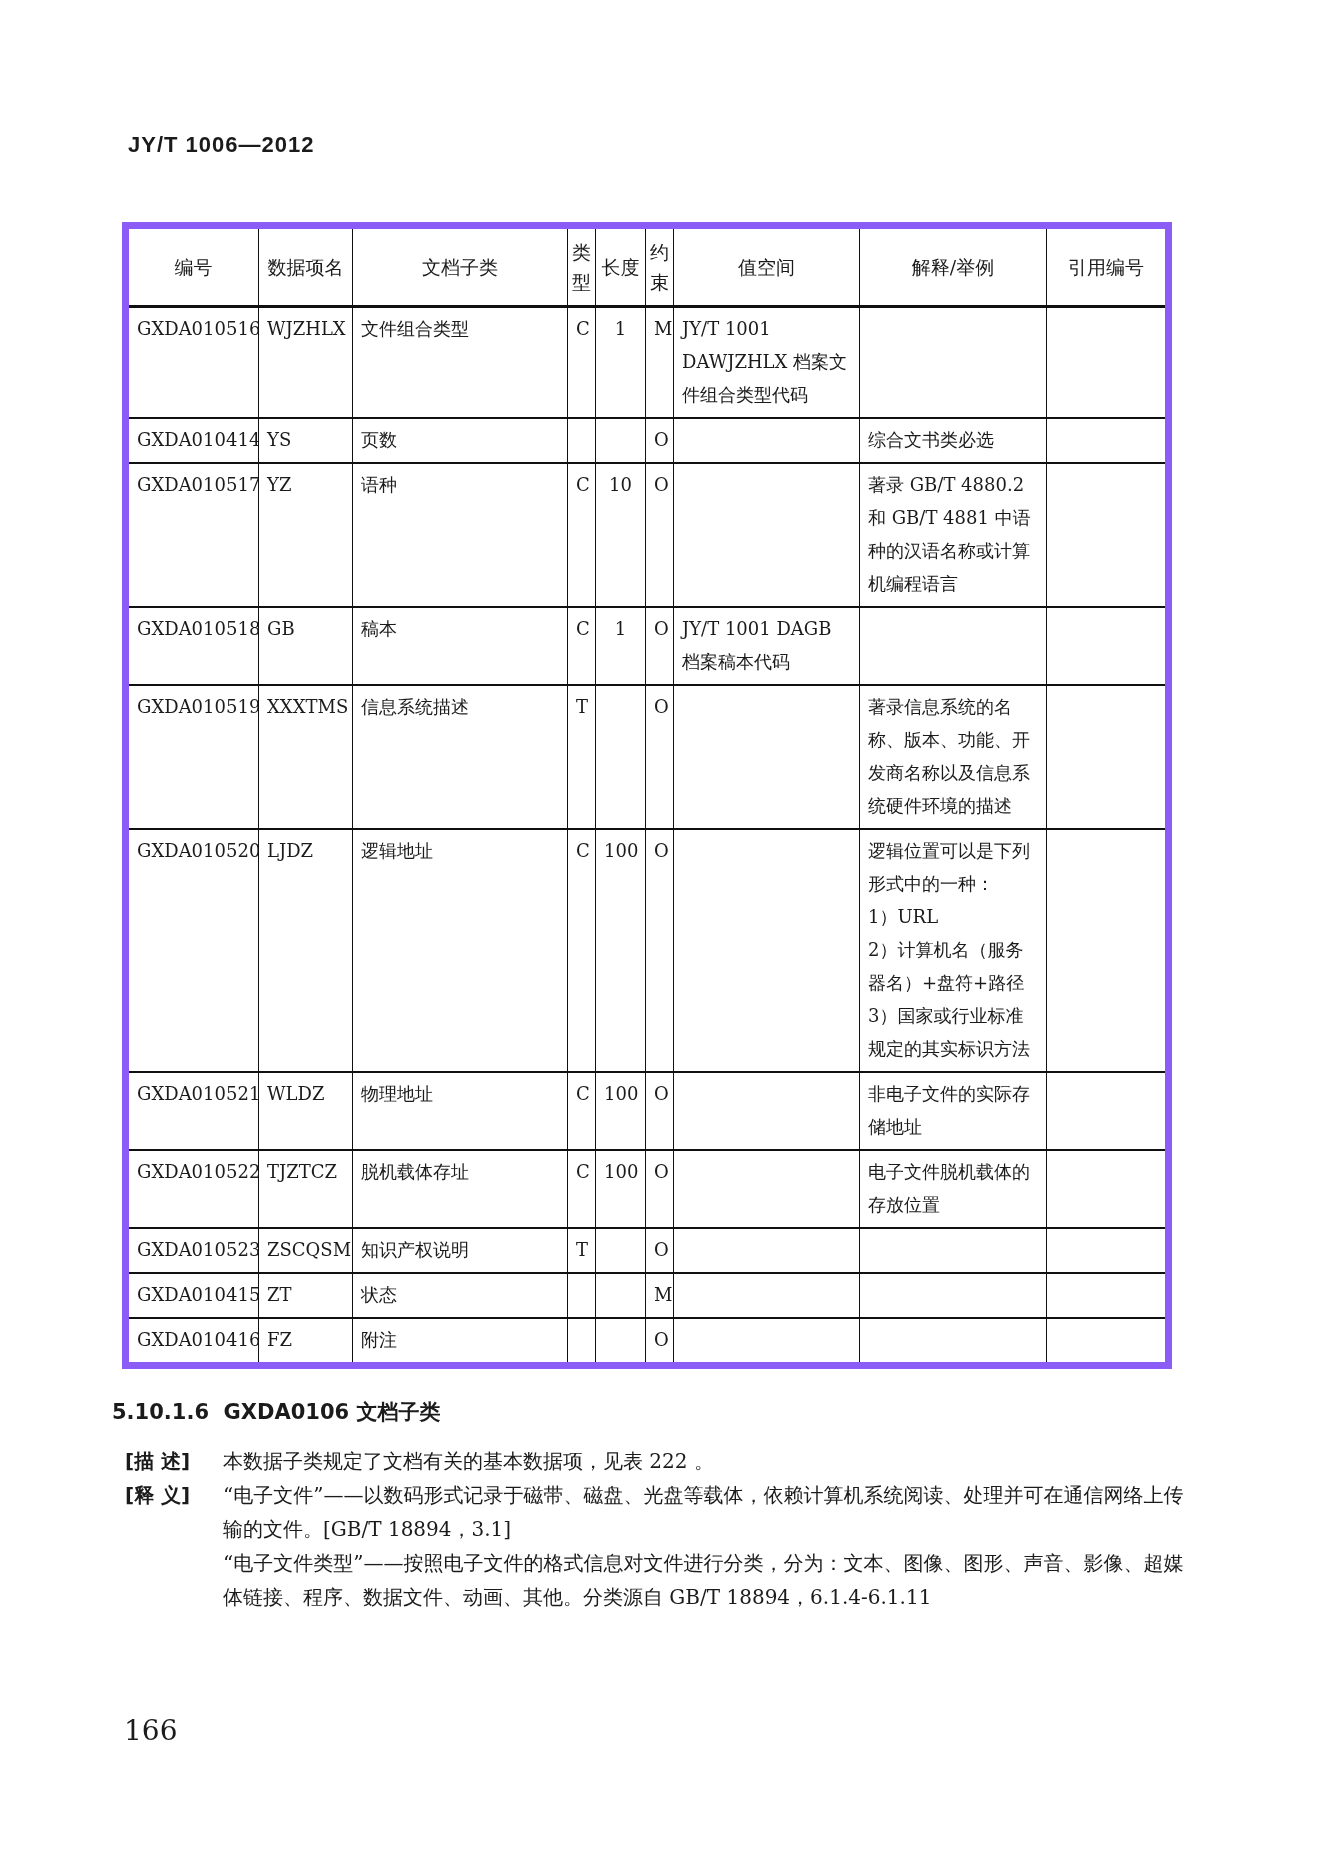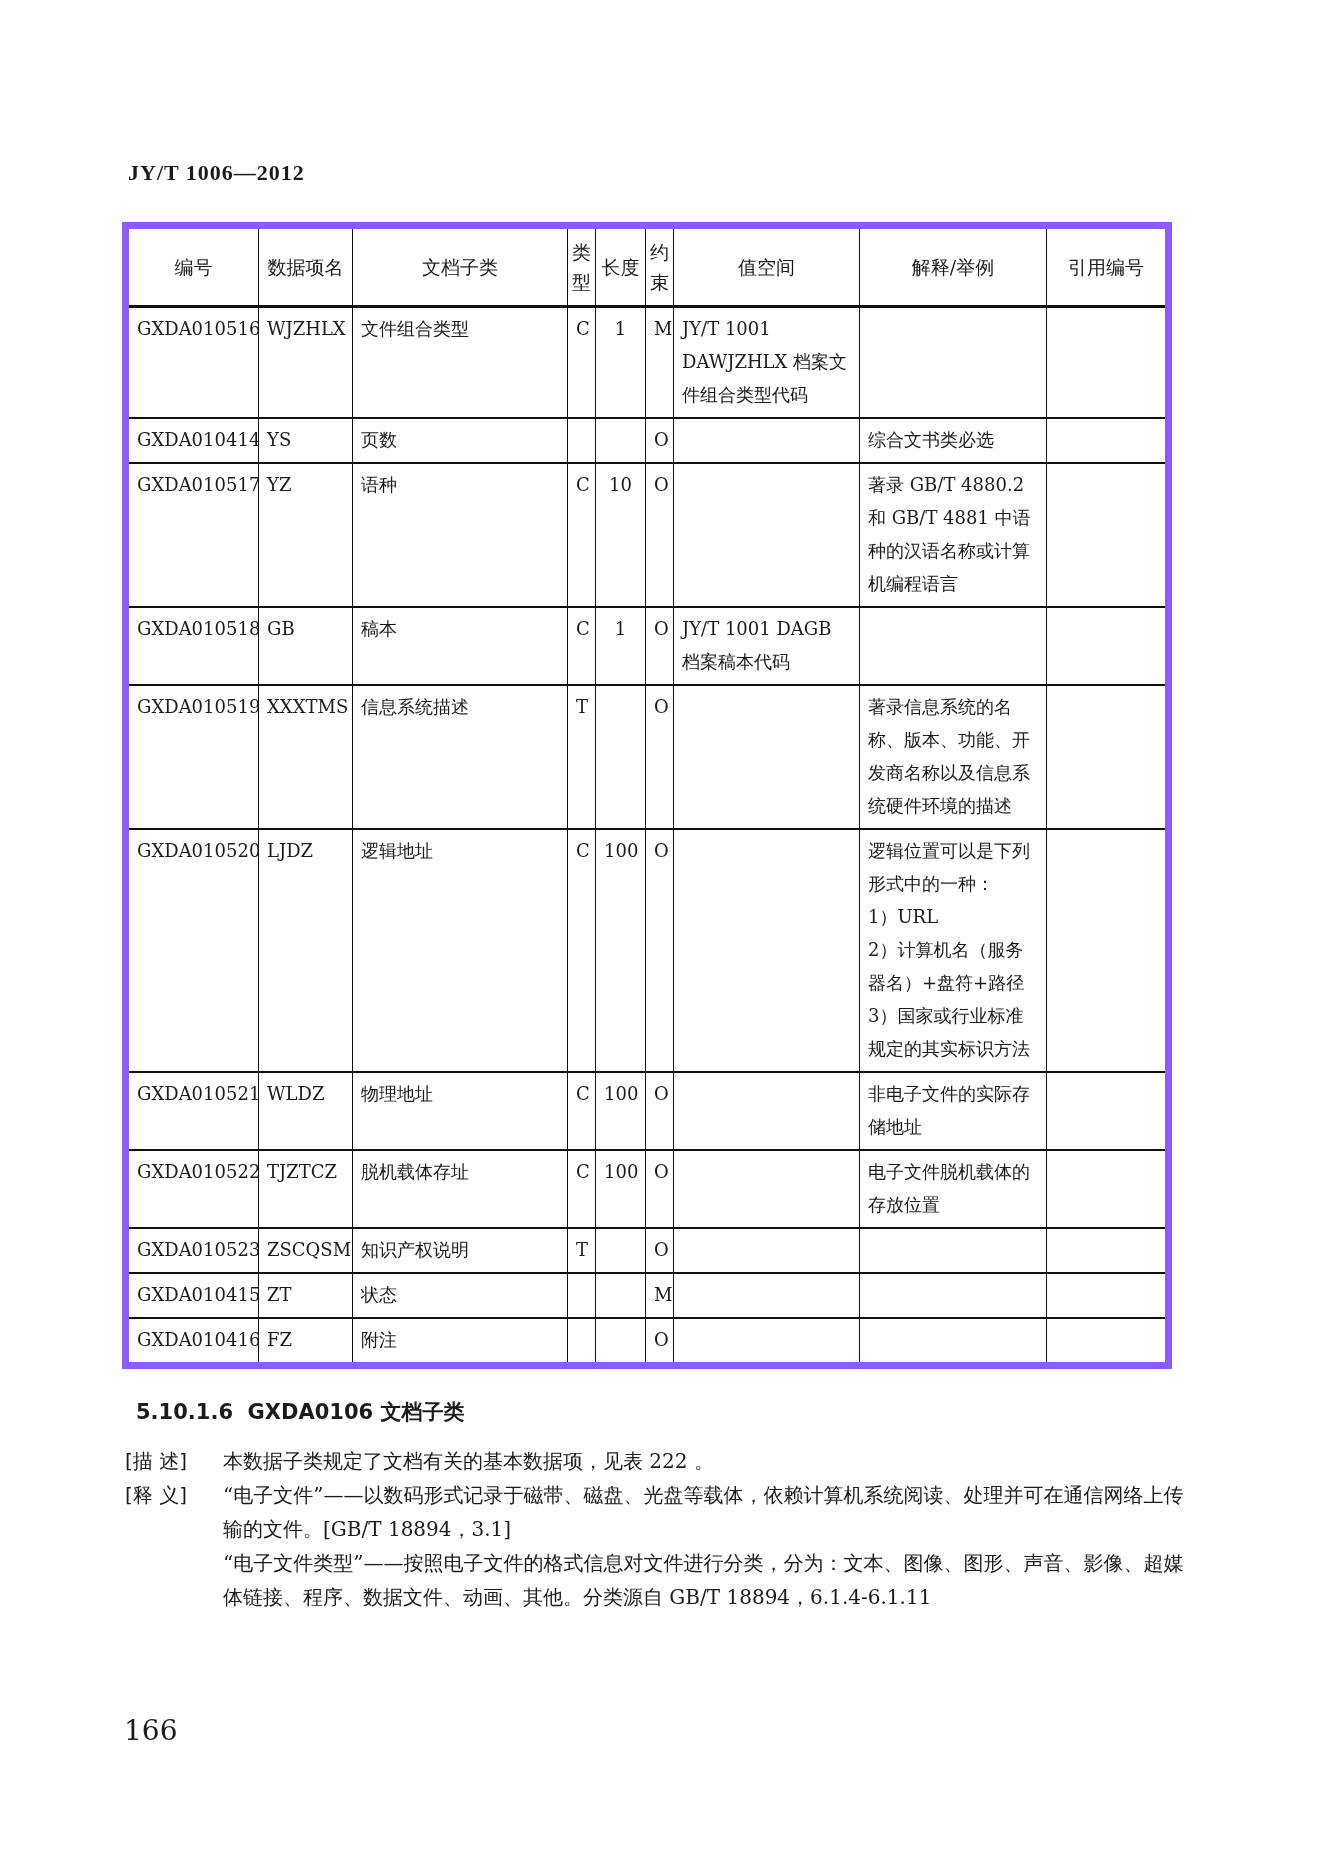--- a/index.html
+++ b/index.html
@@ -7,24 +7,23 @@
     position:relative;
     width:1323px;height:1871px;
     margin:0 auto;
     background:#ffffff;
     font-family:"DejaVu Serif", serif;
     color:#1b1b1b;
     overflow:hidden;
   }
   .doc-code{
     position:absolute;left:128px;top:132px;
-    font-family:Liberation Serif, serif;
+    font-family:Liberation Sans, sans-serif;
     font-weight:600;font-size:22px;letter-spacing:1px;
     white-space:pre;
-    margin-top:28px;
   }
   table.data-table{
     position:absolute;left:122px;top:222px;
     width:1043px;
     border-collapse:collapse;table-layout:fixed;
     border:7px solid #8b5cf6;
   }
   table.data-table th{
     border:1px solid #101010;
     border-bottom:3px solid #101010;
@@ -38,35 +37,35 @@
     border-top-width:2px;border-bottom-width:2px;
     vertical-align:top;
     font-size:18px;line-height:33px;
     padding:4px 8px 6px 8px;
     overflow:hidden;
   }
   td.cell-center{text-align:center;padding-left:2px;padding-right:2px;}
   td.cell-value{font-size:17px;white-space:pre-wrap;word-break:break-word;}
   td.cell-explain{font-size:18px;white-space:pre-wrap;word-break:break-word;padding-left:12px;padding-right:15px;}
   .section-heading{
-    position:absolute;left:136px;top:1398px;
+    position:absolute;left:112px;top:1398px;
     margin:0;
     font-family:"DejaVu Sans", sans-serif;
     font-size:21px;font-weight:bold;
     white-space:pre;
   }
   .section-body{
     position:absolute;left:125px;top:1444px;width:1062px;
     font-size:20px;line-height:34px;
   }
   .para-row{display:flex;align-items:flex-start;}
   .para-label{
     flex:0 0 78px;
     font-family:"DejaVu Sans", sans-serif;
-    font-weight:normal;font-size:20px;
+    font-weight:bold;font-size:20px;
     white-space:pre;
     margin-right:20px;
   }
   .para-text{flex:1;}
   .interp-body p{margin:0 0 0 0;text-indent:0;}
   .interp-body p + p{margin-top:0;}
   .page-number{
     position:absolute;left:124px;top:1714px;
     font-size:28px;
     text-align:right;

